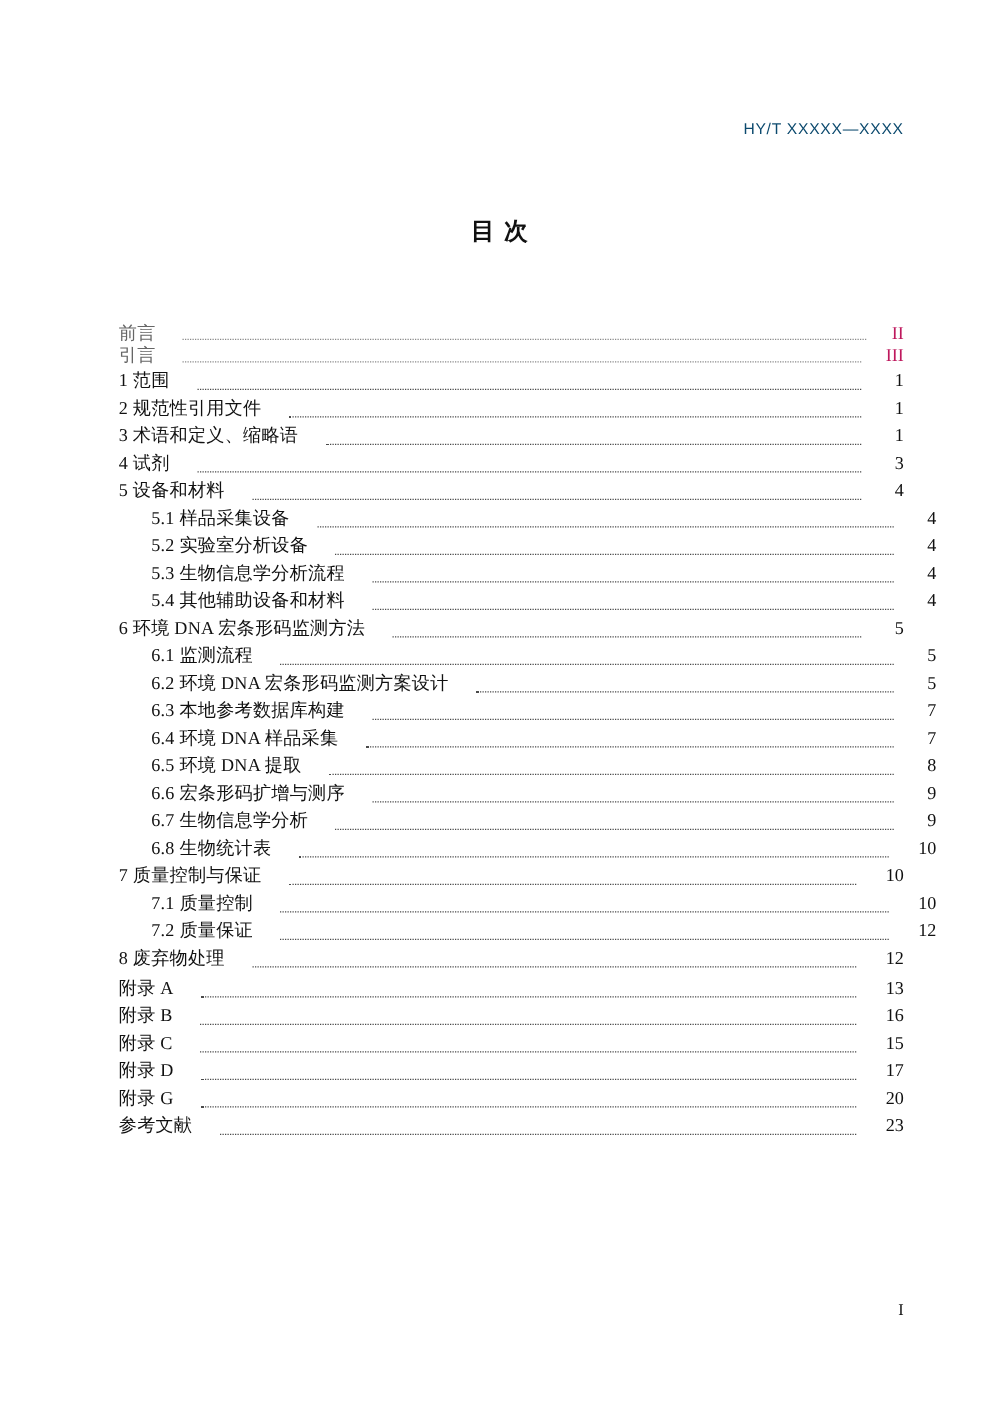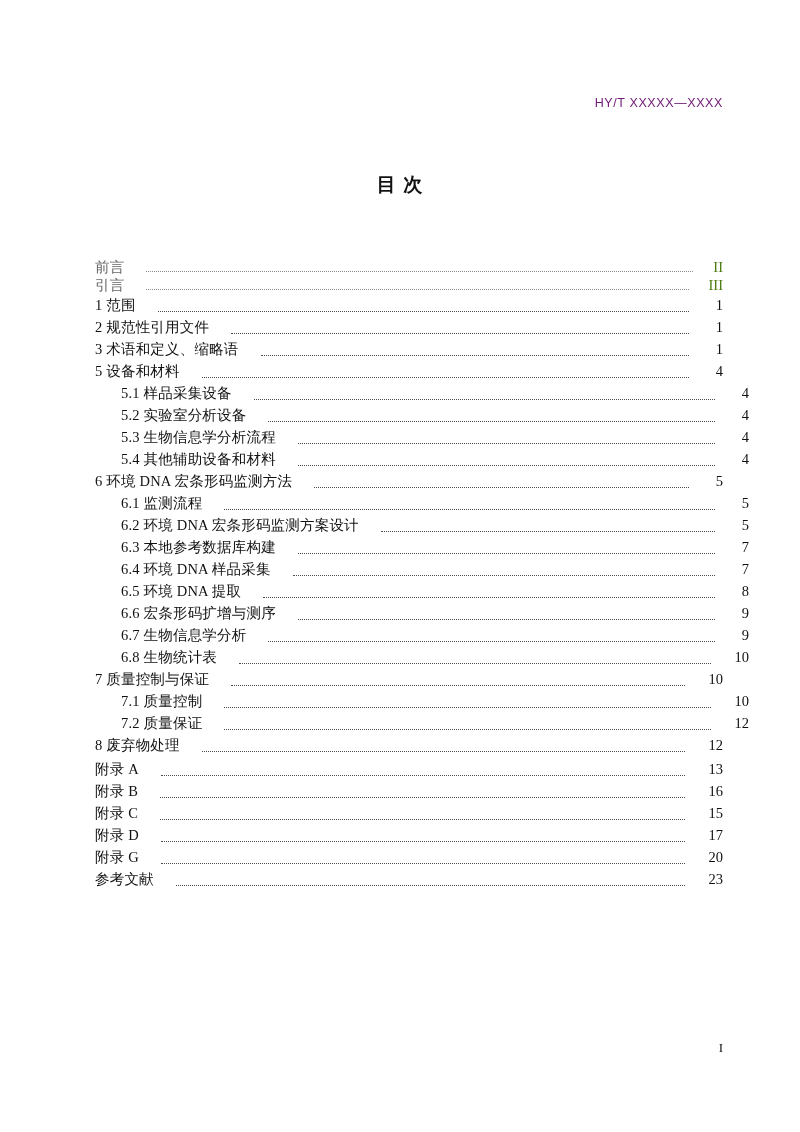--- a/index.html
+++ b/index.html
@@ -27,21 +27,21 @@
   
   .page-header {
     position: absolute;
     top: 96px;
     left: 60px;
     right: 77px;
     text-align: right;
     font-family: "Liberation Sans", "DejaVu Sans", sans-serif;
     font-size: 12.5px;
     letter-spacing: 0.6px;
-    color: #701a75;
+    color: #0c4a6e;
     white-space: nowrap;
   }
 
   
   .toc-title {
     position: absolute;
     top: 172px;
     left: 0;
     width: 800px;
     text-align: center;
@@ -97,21 +97,21 @@
     color: #666666;
     line-height: 18px;
     font-size: 14.5px;
   }
   .toc-entry.front .leader {
     border-bottom-color: #8a8a8a;
     margin: 0 0 4px 2px;
   }
   .toc-entry.front .pageno {
     padding-left: 0;
-    color: #4d7c0f;
+    color: #be185d;
   }
 
   
   .toc-entry.lvl1 { padding-left: 0px; }
   .toc-entry.lvl2 { padding-left: 26px; }
 
   
   .toc-entry.gap-before { margin-top: 2px; }
 
   
@@ -155,20 +155,25 @@
         <span class="label">2 规范性引用文件</span>
         <span class="leader"></span>
         <span class="pageno">1</span>
       </div>
       <div class="toc-entry lvl1">
         <span class="label">3 术语和定义、缩略语</span>
         <span class="leader"></span>
         <span class="pageno">1</span>
       </div>
       <div class="toc-entry lvl1">
+        <span class="label">4 试剂</span>
+        <span class="leader"></span>
+        <span class="pageno">3</span>
+      </div>
+      <div class="toc-entry lvl1">
         <span class="label">5 设备和材料</span>
         <span class="leader"></span>
         <span class="pageno">4</span>
       </div>
       <div class="toc-entry lvl2">
         <span class="label">5.1 样品采集设备</span>
         <span class="leader"></span>
         <span class="pageno">4</span>
       </div>
       <div class="toc-entry lvl2">

